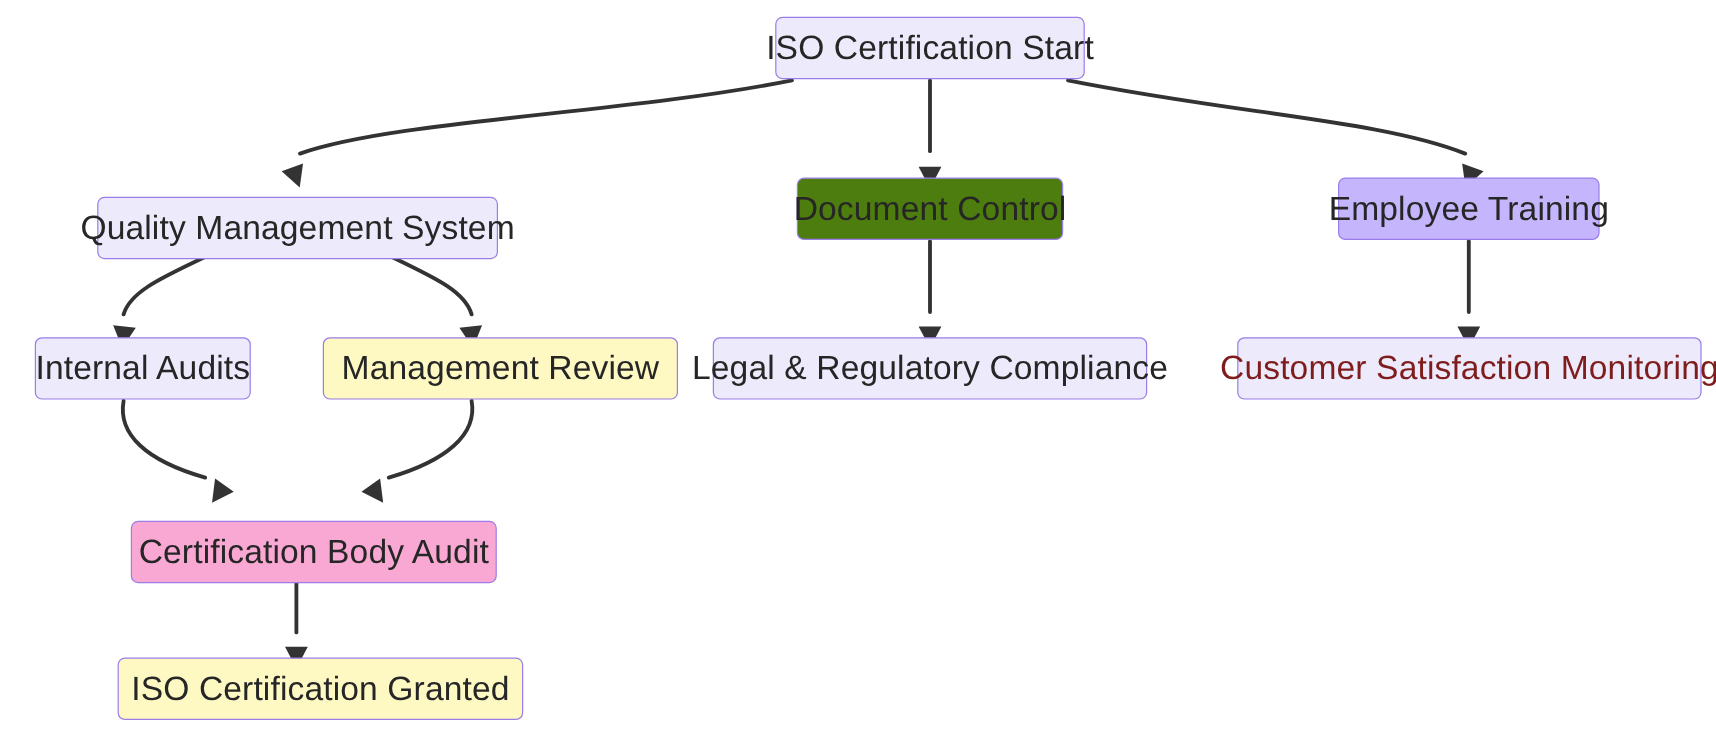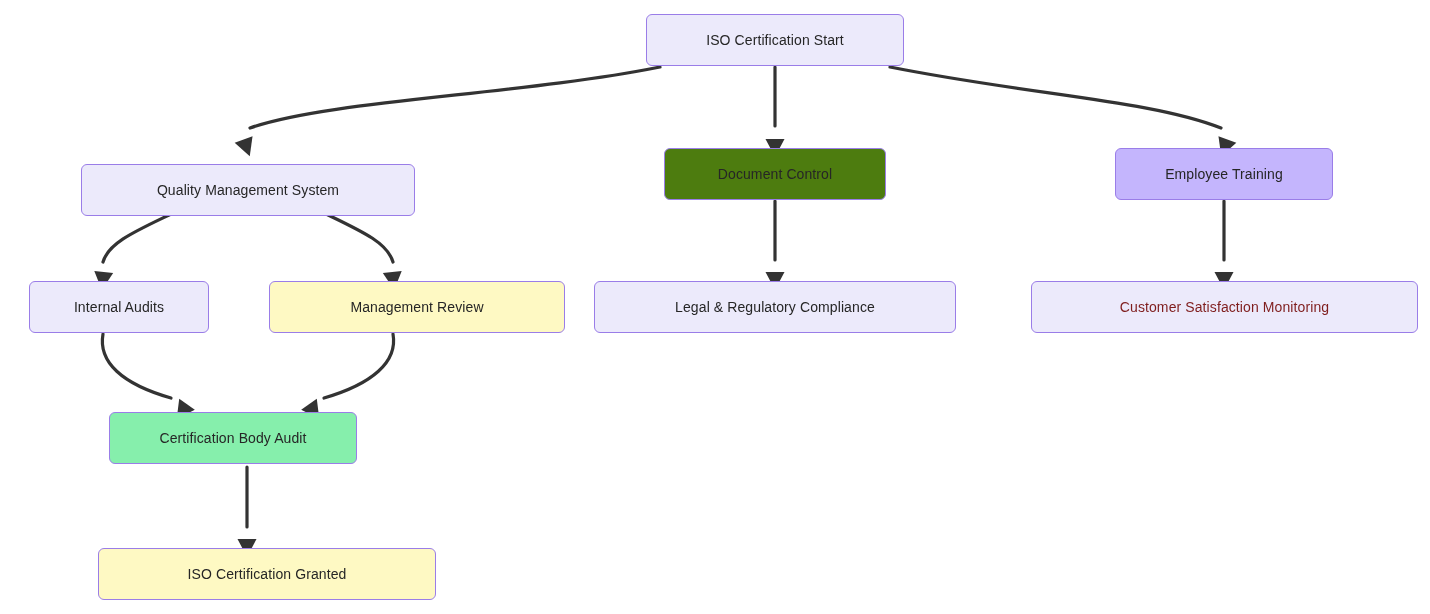--- a/index.html
+++ b/index.html
@@ -28,21 +28,21 @@
   .node {
     position: absolute;
     box-sizing: border-box;
     background: #ECEAFB;
     border: 1.6px solid #9A7DE8;
     border-radius: 6px;
     display: flex;
     align-items: center;
     justify-content: center;
     color: #262626;
-    font-size: 14px;
+    font-size: 28px;
     line-height: 1;
     letter-spacing: 0.1px;
     white-space: nowrap;
     padding: 16px 16px;
   }
   .node-label {
     display: block;
   }
 </style>
 </head>
@@ -109,20 +109,20 @@
       </div>
       <div class="node" style="left: 269px; top: 281px; width: 296px; height: 52px; background: #fef9c3; border-color: rgb(154, 125, 232); color: rgb(38, 38, 38);">
         <span class="node-label">Management Review</span>
       </div>
       <div class="node" style="left: 594px; top: 281px; width: 362px; height: 52px; background: rgb(236, 234, 251); border-color: rgb(154, 125, 232); color: rgb(38, 38, 38);">
         <span class="node-label">Legal &amp; Regulatory Compliance</span>
       </div>
       <div class="node" style="left: 1031px; top: 281px; width: 387px; height: 52px; background: rgb(236, 234, 251); border-color: rgb(154, 125, 232); color: #7f1d1d;">
         <span class="node-label">Customer Satisfaction Monitoring</span>
       </div>
-      <div class="node" style="left: 109px; top: 412px; width: 248px; height: 52px; background: #86efac; border-color: rgb(154, 125, 232); color: rgb(38, 38, 38);">
+      <div class="node" style="left: 109px; top: 434px; width: 305px; height: 52px; background: #f9a8d4; border-color: rgb(154, 125, 232); color: rgb(38, 38, 38);">
         <span class="node-label">Certification Body Audit</span>
       </div>
       <div class="node" style="left: 98px; top: 548px; width: 338px; height: 52px; background: #fef9c3; border-color: rgb(154, 125, 232); color: rgb(38, 38, 38);">
         <span class="node-label">ISO Certification Granted</span>
       </div>
     </div>
 </div>
 
 </body></html>

